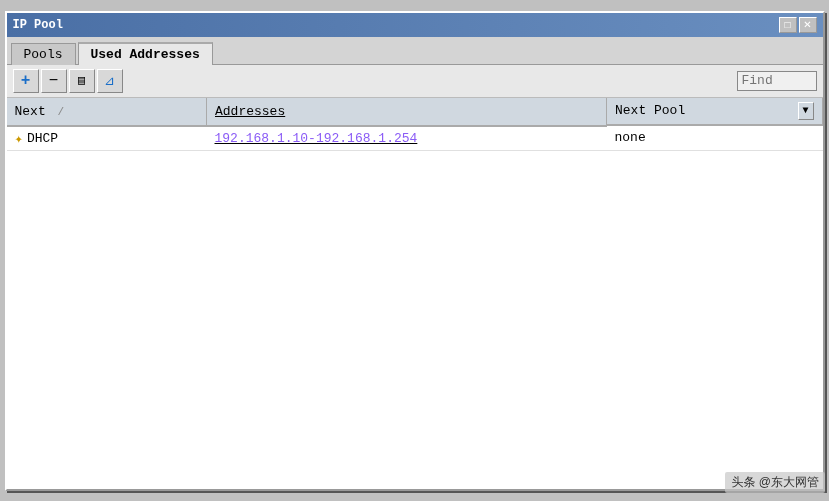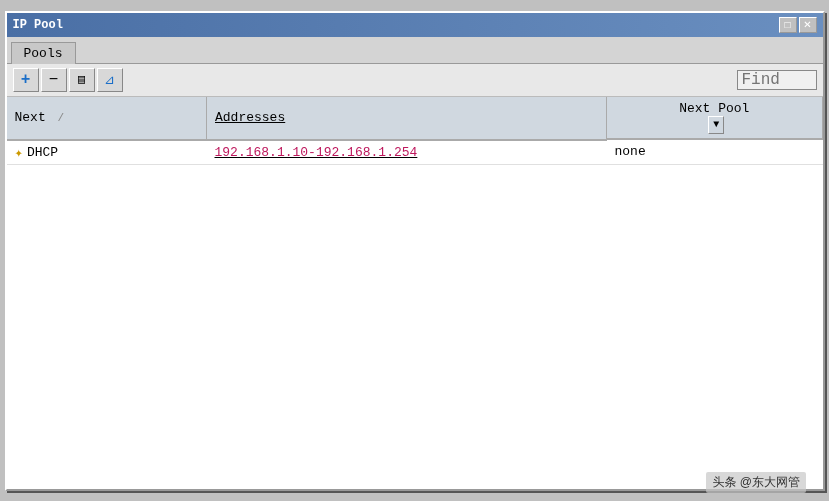--- a/index.html
+++ b/index.html
@@ -123,21 +123,21 @@
     .toolbar-spacer {
       flex: 1;
     }
 
     .find-box {
       width: 80px;
       height: 20px;
       border: 1px solid #888;
       background: #f0f0f0;
       font-family: 'Courier New', Courier, monospace;
-      font-size: 16px;
+      font-size: 13px;
       padding: 1px 4px;
       color: #888;
     }
 
     .table-container {
       flex: 1;
       background: #fff;
       overflow: auto;
     }
 
@@ -158,21 +158,20 @@
       font-weight: normal;
       border-right: 1px solid #aaa;
       border-bottom: 2px solid #aaa;
       white-space: nowrap;
     }
 
     thead th:last-child {
       display: flex;
       justify-content: space-between;
       align-items: center;
-      flex-direction: column;
     }
 
     .col-name {
       width: 200px;
     }
     .col-addresses {
       width: 400px;
       text-decoration: underline;
     }
     .col-nextpool {
@@ -210,38 +209,38 @@
       margin-right: 4px;
       font-size: 14px;
     }
 
     .name-cell {
       display: flex;
       align-items: center;
     }
 
     .addr-text {
-      color: #be185d;
+      color: #8b5cf6;
     }
 
     .next-pool-text {
       color: #000;
       margin-top: 40px;
     }
 
     .name-divider {
       color: #888;
       font-size: 11px;
       margin-left: 4px;
     }
 
     .watermark {
       position: fixed;
       bottom: 8px;
-      right: 23px;
+      right: 4px;
       font-size: 12px;
       color: #333;
       font-family: 'Microsoft YaHei', sans-serif;
       background: rgba(200,200,200,0.7);
       padding: 2px 6px;
       border-radius: 2px;
     }
   </style>
 </head>
 <body>
@@ -251,20 +250,21 @@
   <div class="title-bar">
     <span class="title-bar-text">IP Pool</span>
     <div class="title-bar-controls">
       <div class="title-bar-button">□</div>
       <div class="title-bar-button">✕</div>
     </div>
   </div>
 
   <div class="tabs-bar">
     <div class="tab">Pools</div>
+    <div class="tab active">Used Addresses</div>
   </div>
 
   <div class="toolbar">
     <div class="toolbar-btn" title="Add">
       <span style="color:#1a6ec8;font-weight:bold;font-size:16px;">+</span>
     </div>
     <div class="toolbar-btn" title="Remove">
       <span style="font-size:16px;line-height:1;">−</span>
     </div>
     <div class="toolbar-btn" title="Edit">

